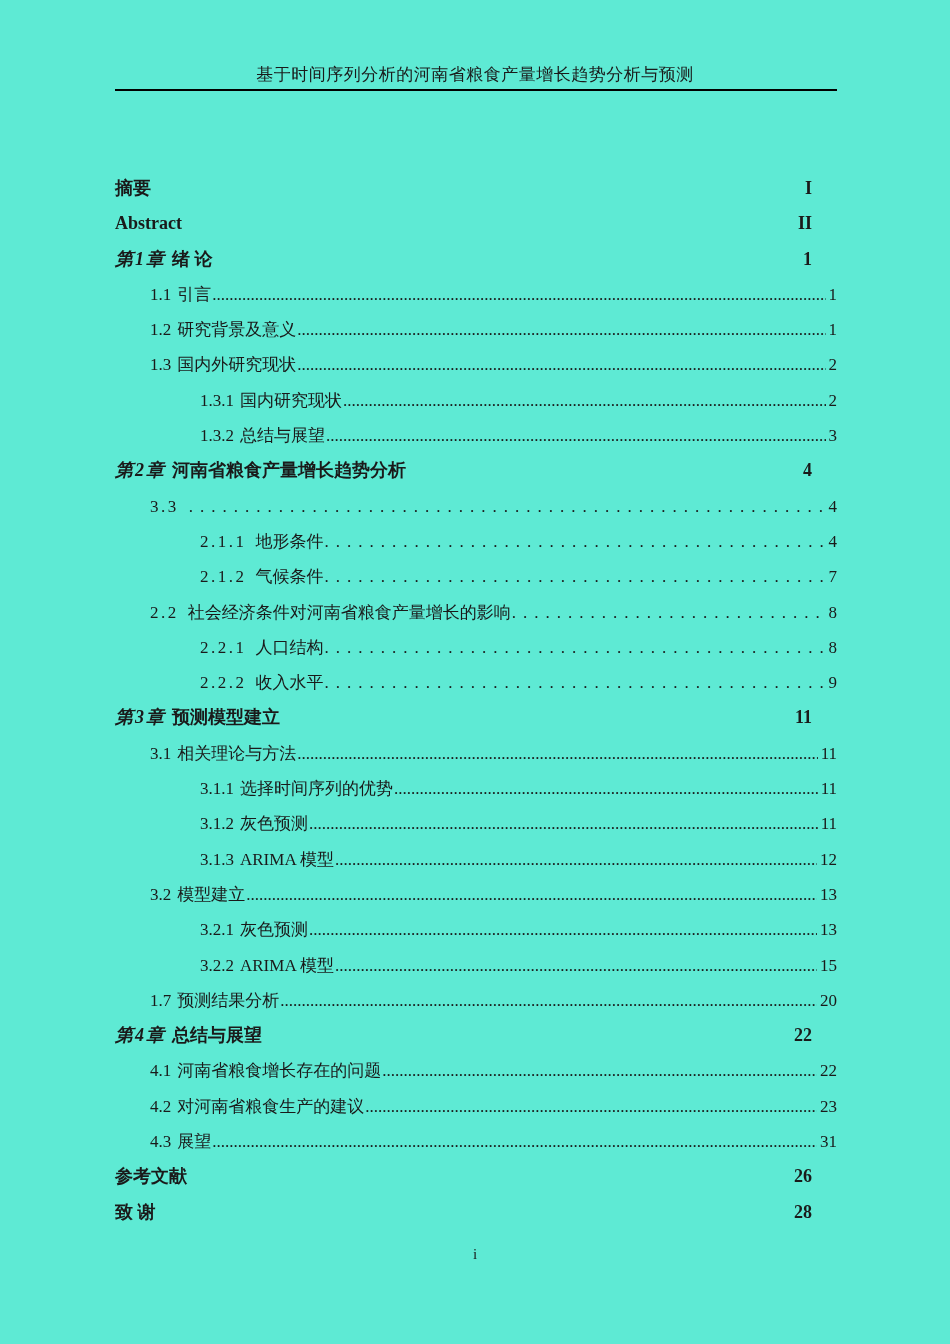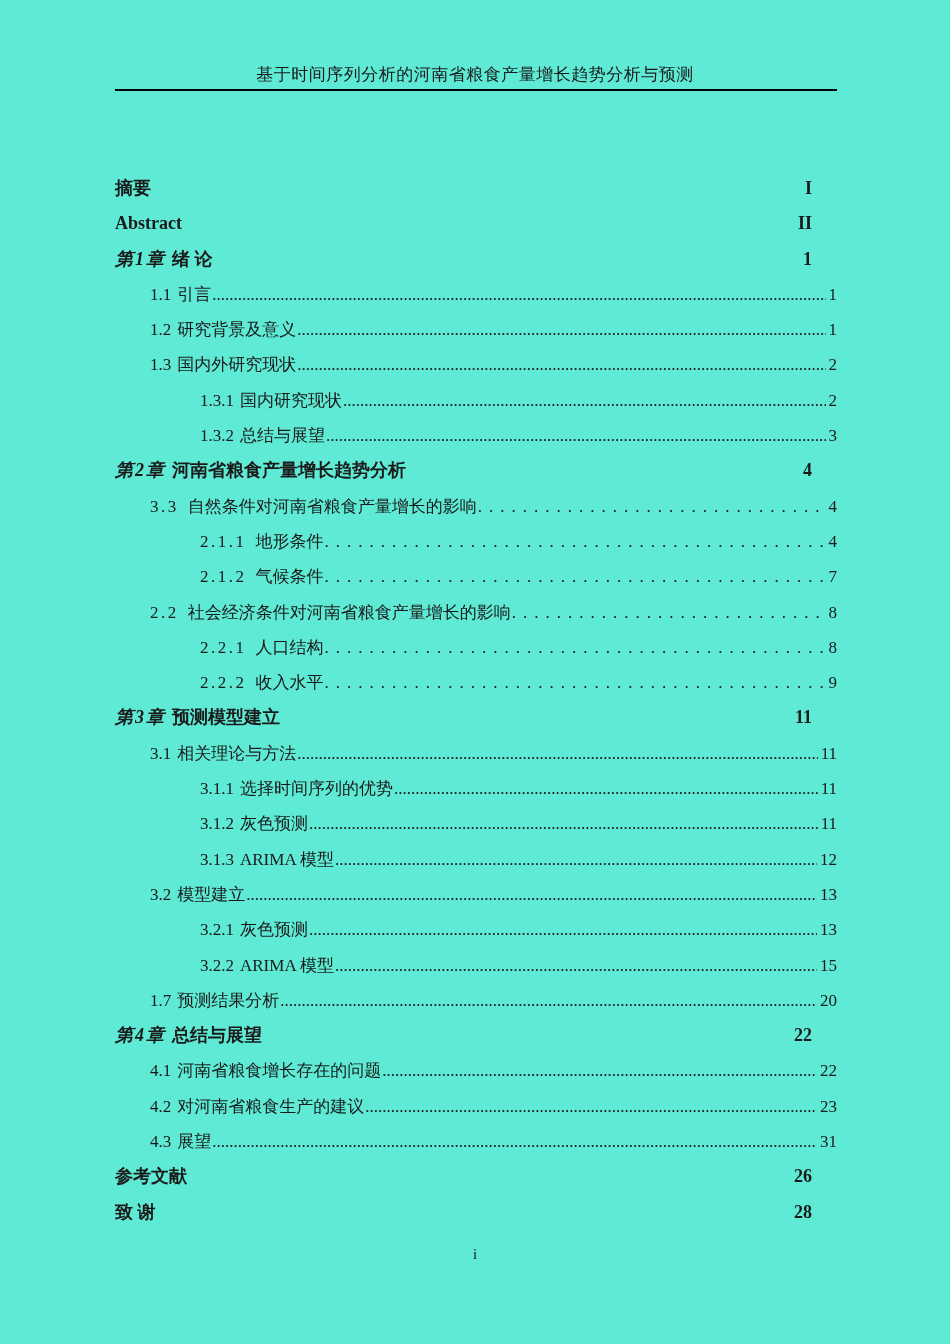--- a/index.html
+++ b/index.html
@@ -137,21 +137,20 @@
         <span class="pagenum">3</span>
       </div>
       <div class="row lvl1 bold leader-none">
         <span class="num">第2章</span>
         <span class="title">河南省粮食产量增长趋势分析</span>
         <span class="leader"></span>
         <span class="pagenum">4</span>
       </div>
       <div class="row lvl2 leader-sparse">
         <span class="num">3.3</span>
-        <span class="title">自然条件对河南省粮食产量增长的影响</span>
         <span class="leader"></span>
         <span class="pagenum">4</span>
       </div>
       <div class="row lvl3 leader-sparse">
         <span class="num">2.1.1</span>
         <span class="title">地形条件</span>
         <span class="leader"></span>
         <span class="pagenum">4</span>
       </div>
       <div class="row lvl3 leader-sparse">

